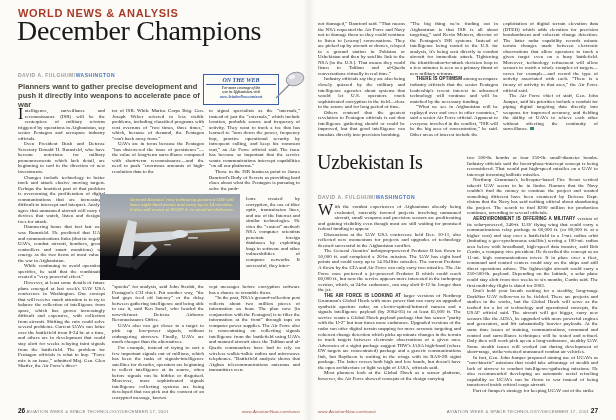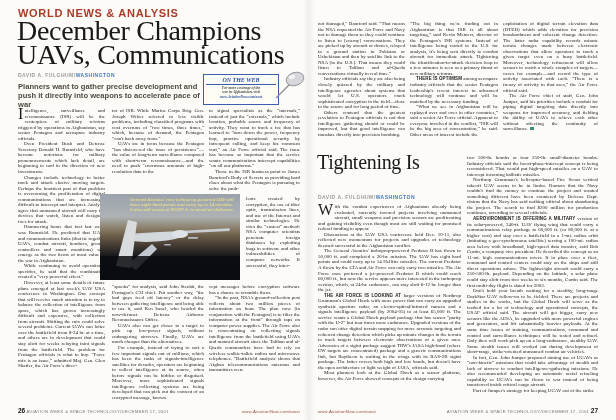--- a/index.html
+++ b/index.html
@@ -47,21 +47,20 @@
 </head>
 <body>
 
 <div class="page">
   <div class="abs gutter"></div>
 
   <div class="abs kicker" style="left:18px;top:7px;">WORLD NEWS &amp; ANALYSIS</div>
 
   <div class="abs" style="left:17px;top:19px;">
     <div class="headline">December Champions</div>
-    <div class="headline">UAVs, Communications</div>
   </div>
 
   <div class="abs byline" style="left:18px;top:72px;">
     <span>DAVID A. FULGHUM/</span><span class="loc">WASHINGTON</span>
   </div>
 
   <div class="abs deck" style="left:18px;top:82px;width:192px;">Planners want to gather precise development and push it directly into weapons to accelerate pace of war</div>
 
   <div class="abs webbox" style="left:203px;top:74px;width:70px;height:26px;">
     <div class="wtitle">ON THE WEB</div>
@@ -129,21 +128,21 @@
       <p>“The big thing we're finding out in Afghanistan is that ISR is all about targeting,” said Kevin Meiners, director of the Pentagon's ISR systems. Instead of intelligence being routed to the U.S. for analysis, it's being sent directly to combat aircraft for immediate attack. Tightening the identification-to-attack decision loop to a few minutes is seen as a primary thrust of new military reforms.</p>
       <p><b>THERE IS OPTIMISM</b> among aerospace industry officials that the senior Pentagon leadership's recent interest in advanced technology will continue and will be matched by the necessary funding.</p>
       <p>“What we see in Afghanistan will be replayed over and over in other countries,” said a senior Air Force official. Apparent to everyone involved in the conflict, “ISR will be the big area of concentration,” he said. Other areas of interest include the</p>
     </div>
   <div class="abs bodycol" style="left:503px;top:21px;width:95px;height:129px;">
       <p>exploitation of digital terrain elevation data (DTED) which adds elevation for precision bombardment and coherent change detection. The latter radar capability records minute terrain changes made between electronic observations that allow operators to track a given target even on a busy battlefield. Moreover, technology refinement will allow sensors to watch a whole complex of targets—caves for example—and record the type of activity associated with each. “There is a frenzy of activity in that area,” the Air Force official said.</p>
       <p>The Air Force chief of staff, Gen. John Jumper, said his priorities include a conduit for piping digital targeting data directly into weapons for improved accuracy, and fielding the ability of UAVs to relieve each other without affecting the continuity of surveillance.<span class="endmark"></span></p>
     </div>
 
   <div class="abs" style="left:317px;top:153px;">
-    <div class="headline headline2">Tightening Is</div>
+    <div class="headline headline2">Uzbekistan Is</div>
   </div>
   <div class="abs byline" style="left:318px;top:194px;">
     <span>DAVID A. FULGHUM/</span><span class="loc">WASHINGTON</span>
   </div>
   <div class="abs bodycol dropcap" style="left:318px;top:204px;width:143px;height:201px;">
       <p>With the combat experiences of Afghanistan already being evaluated, currently favored projects involving unmanned aircraft, small weapons and precision sensors are proliferating and gaining visibility even though most are still waiting for promised federal funding to appear.</p>
       <p>Discussions at the UAV USA conference held Dec. 10-11, also reflected new momentum for projects and upgrades of technology deemed successful in the Afghanistan conflict.</p>
       <p>The General Atomics' turboprop-powered Predator B has flown to 50,000 ft. and completed a 26-hr. mission. The UAV has eight hard points and could carry up to 14 Hellfire missiles. The current Predator A flown by the CIA and Air Force can only carry two missiles. The Air Force once preferred a jet-powered Predator B which could reach 60,000 ft., but now the service appears more interested in the turboprop version, which, at 24-hr. endurance, can stay aloft 6-12 hr. longer than the jet.</p>
       <p><b>THE AIR FORCE IS LOOKING AT</b> larger versions of Northrop Grumman's Global Hawk with more power that can carry an upgraded synthetic aperture radar, an electro-optical/infrared camera and a signals intelligence payload (by 2004-05) to at least 65,000 ft. The service wants a Global Hawk payload package that has sensor “parity with the U-2” but four times more endurance. Upgraded versions of the radar can offer digital terrain mapping for more accurate targeting and coherent change detection which picks up minute changes in the terrain to track targets between electronic observations of a given area. Advocates of a sigint package suggest TRW's JASA high-band (where EW targets are concentrated) package and a generic communications link, but Raytheon is waiting in the wings with its RAS-2R sigint package. The latter covers both high and low bands, but doesn't have the open architecture or light weight of JASA, officials said.</p>
       <p>Most planners look at the Global Hawk as a sensor platform, however, the Air Force showed concepts of the design carrying</p>

